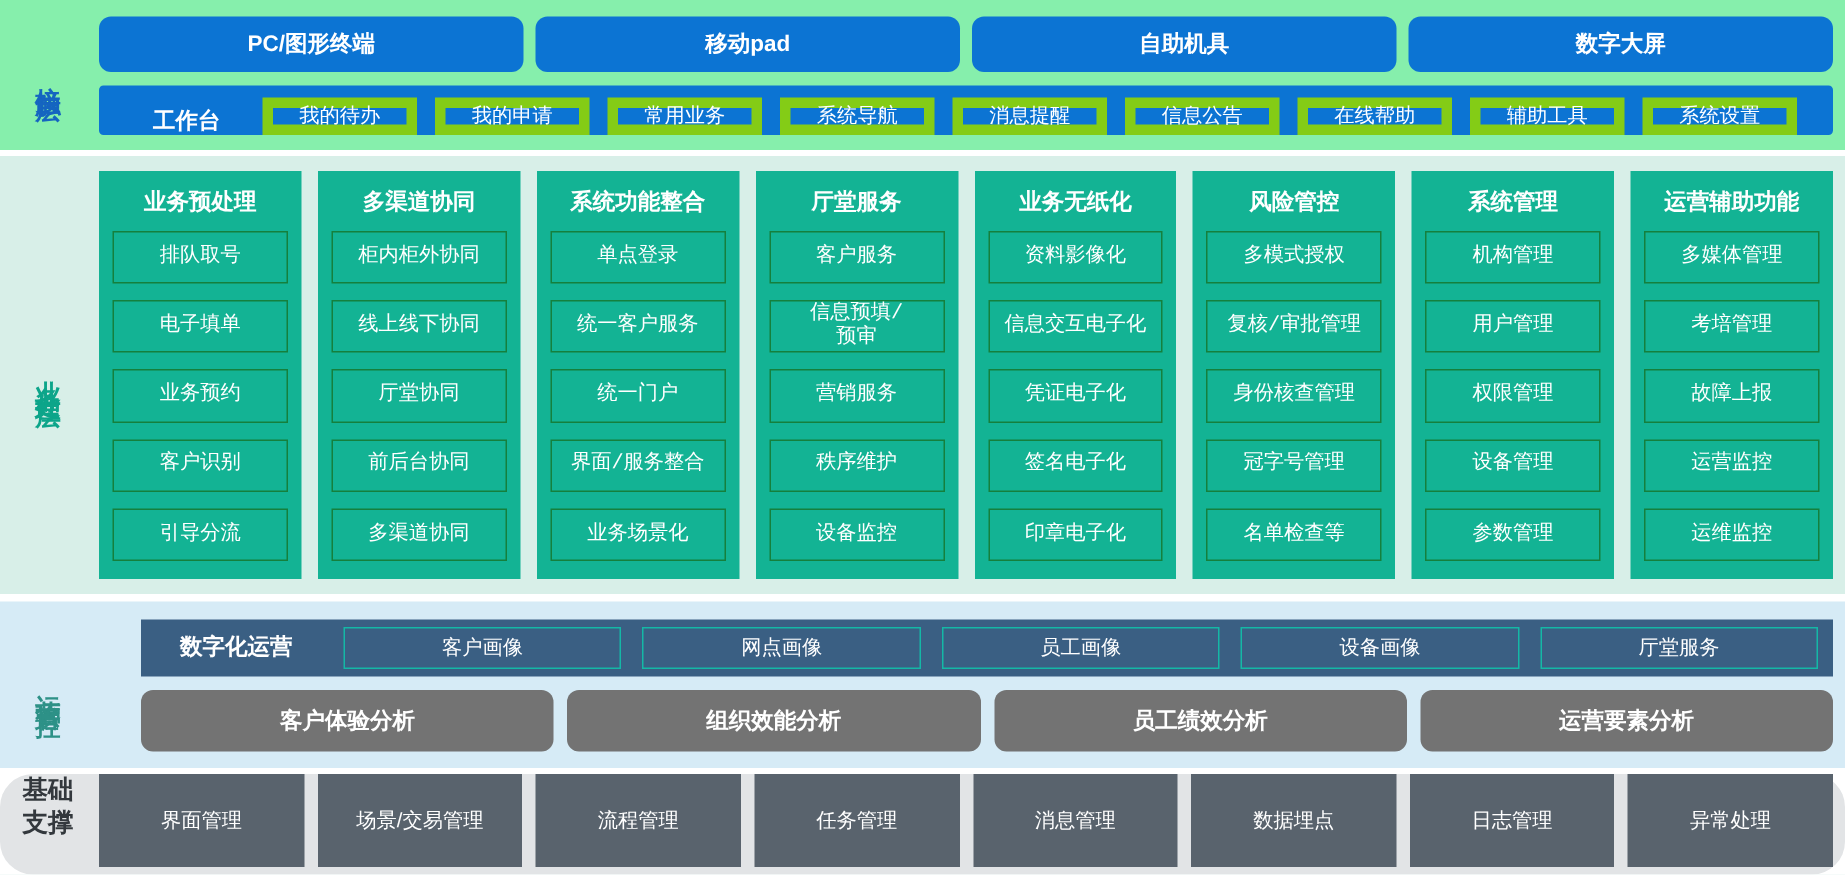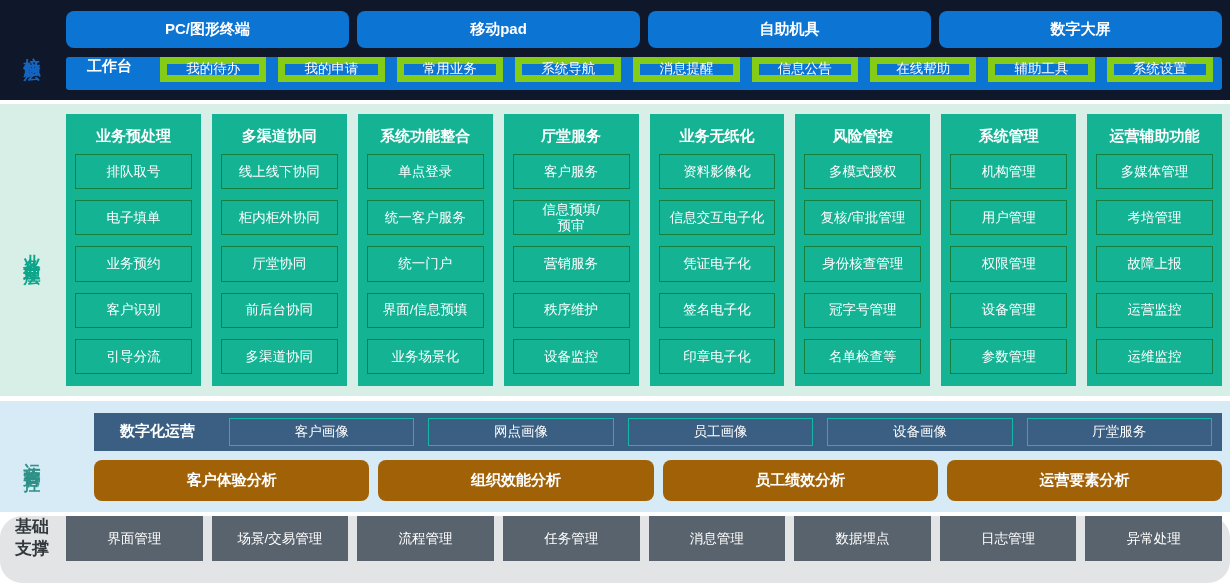--- a/index.html
+++ b/index.html
@@ -2,72 +2,72 @@
 <html><head>
 <meta charset="utf-8">
 <style>
   html,body{margin:0;padding:0;background:#ffffff;}
   .page{position:relative;width:1230px;height:583px;overflow:hidden;
         font-family:"Liberation Sans","DejaVu Sans",sans-serif;box-sizing:border-box;}
   .page *{box-sizing:border-box;}
 
   
   .band{display:flex;width:1230px;}
-  .band-touch{height:100px;background:#0f172a;margin-bottom:4px;}
+  .band-touch{height:100px;background:#86efac;margin-bottom:4px;}
   .band-process{height:292px;background:#d8efe8;margin-bottom:5px;}
   .band-ops{height:111px;background:#d6ebf6;margin-bottom:4px;gap:28px;}
   .band-base{height:67px;background:#e2e4e6;align-items:flex-start;border-radius:22px;}
 
   .label-col{width:64px;flex:0 0 64px;display:flex;align-items:center;justify-content:center;}
   .vlabel{writing-mode:vertical-rl;text-orientation:upright;font-weight:bold;
           font-size:17px;letter-spacing:4px;line-height:1;}
   .vlabel.blue{color:#1565c0;}
   .vlabel.green{color:#0da58a;}
   .vlabel.teal{color:#2d9187;}
   .hlabel{font-weight:bold;font-size:17px;color:#33383d;white-space:pre-line;
           text-align:center;line-height:1.3;}
 
   
   .touch-content{flex:1;display:flex;flex-direction:column;justify-content:center;
                  padding:0 8px 0 2px;gap:9px;}
   .device-row{display:flex;gap:8px;height:37px;}
   .device-box{flex:1;background:#0c74d3;border-radius:8px;color:#fff;font-weight:bold;
               font-size:15px;display:flex;align-items:center;justify-content:center;}
-  .workbench-bar{display:flex;align-items:flex-start;height:33px;background:#0c74d3;
-                 border-radius:3px;padding:0 9px;}
+  .workbench-bar{display:flex;align-items:flex-end;height:33px;background:#0c74d3;
+                 border-radius:3px;padding:0 24px;}
   .workbench-label{color:#fff;font-weight:bold;font-size:15px;margin:0 16px 0 12px;white-space:nowrap;}
   .wb-btn{flex:1;height:25px;border:7px solid #84cc16;color:#fff;font-size:13.5px;
           display:flex;align-items:center;justify-content:center;margin-left:12px;white-space:nowrap;}
   .wb-btn:first-of-type{margin-left:0;}
 
   
   .process-content{flex:1;display:flex;gap:11px;padding:10px 8px 10px 2px;}
-  .pcol{flex:1;background:#13b394;padding:4px 9px 12px;display:flex;flex-direction:column;}
+  .pcol{flex:1;background:#13b394;padding:4px 9px 12px;display:flex;flex-direction:column;font-family:Liberation Mono, monospace;}
   .pcol-title{height:36px;line-height:36px;text-align:center;color:#fff;font-weight:bold;
               font-size:15px;white-space:nowrap;}
   .pcol-items{flex:1;display:flex;flex-direction:column;gap:11px;}
   .pitem{flex:1;border:1px solid #15803d;color:#fff;font-size:13.5px;display:flex;
          align-items:center;justify-content:center;text-align:center;
          white-space:pre-line;line-height:1.15;}
 
   
   .ops-content{flex:1;display:flex;flex-direction:column;justify-content:center;
                gap:9px;padding:0 8px 0 2px;}
   .digital-bar{display:flex;align-items:center;height:38px;background:#3a5f83;padding:0 10px;}
   .digital-label{color:#fff;font-weight:bold;font-size:15px;margin:0 20px 0 16px;white-space:nowrap;}
   .dg-btn{flex:1;height:28px;border:1px solid #14b8a6;color:#fff;font-size:13.5px;
           display:flex;align-items:center;justify-content:center;margin-left:14px;white-space:nowrap;}
   .dg-btn:first-of-type{margin-left:0;}
   .analysis-row{display:flex;gap:9px;height:41px;}
-  .an-box{flex:1;background:#a16207;border-radius:8px;color:#fff;font-weight:bold;
+  .an-box{flex:1;background:#737373;border-radius:8px;color:#fff;font-weight:bold;
           font-size:15px;display:flex;align-items:center;justify-content:center;}
 
   
   .base-content{flex:1;display:flex;gap:9px;padding:0 8px 0 2px;}
-  .base-box{flex:1;height:45px;background:#59636d;color:#fff;font-size:13.5px;
+  .base-box{flex:1;height:62px;background:#59636d;color:#fff;font-size:13.5px;
             display:flex;align-items:center;justify-content:center;white-space:nowrap;}
 </style>
 </head>
 <body>
 
 <div class="page">
 
   <div class="band band-touch">
     <div class="label-col">
       <div class="vlabel blue">接触层</div>
@@ -107,35 +107,35 @@
           <div class="pitem">电子填单</div>
           <div class="pitem">业务预约</div>
           <div class="pitem">客户识别</div>
           <div class="pitem">引导分流</div>
         </div>
       </div>
 
       <div class="pcol">
         <div class="pcol-title">多渠道协同</div>
         <div class="pcol-items">
+          <div class="pitem">柜内柜外协同</div>
           <div class="pitem">线上线下协同</div>
-          <div class="pitem">柜内柜外协同</div>
           <div class="pitem">厅堂协同</div>
           <div class="pitem">前后台协同</div>
           <div class="pitem">多渠道协同</div>
         </div>
       </div>
 
       <div class="pcol">
         <div class="pcol-title">系统功能整合</div>
         <div class="pcol-items">
           <div class="pitem">单点登录</div>
           <div class="pitem">统一客户服务</div>
           <div class="pitem">统一门户</div>
-          <div class="pitem">界面/信息预填</div>
+          <div class="pitem">界面/服务整合</div>
           <div class="pitem">业务场景化</div>
         </div>
       </div>
 
       <div class="pcol">
         <div class="pcol-title">厅堂服务</div>
         <div class="pcol-items">
           <div class="pitem">客户服务</div>
           <div class="pitem">信息预填/
 预审</div>

